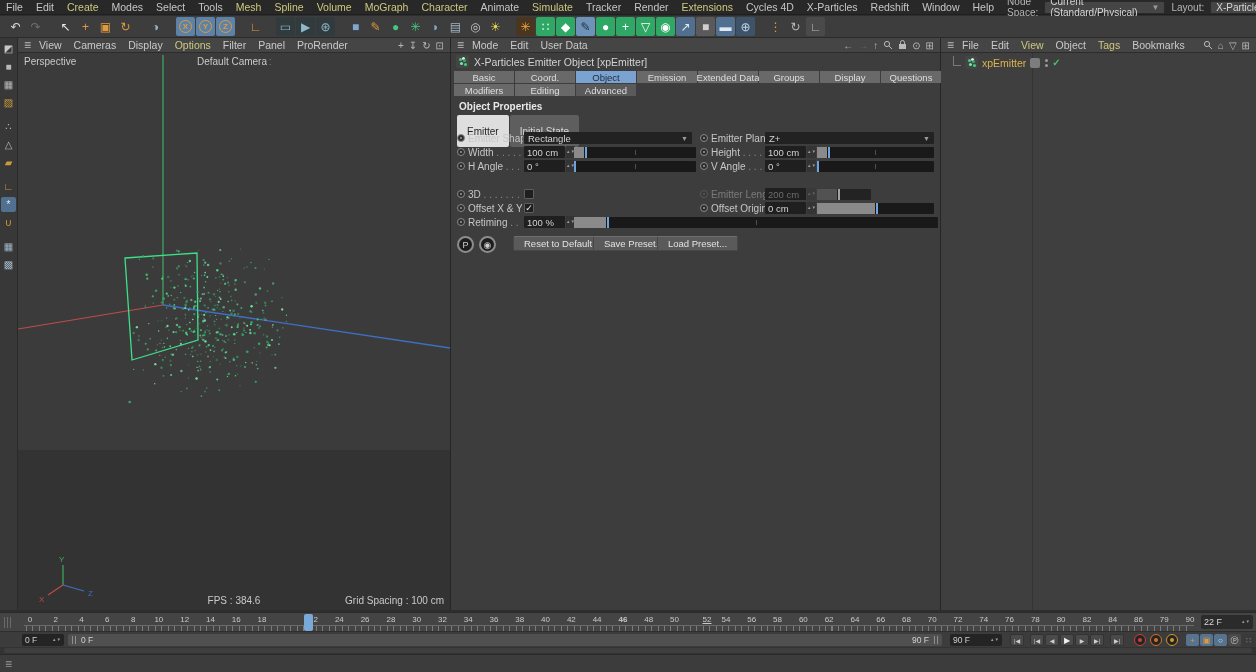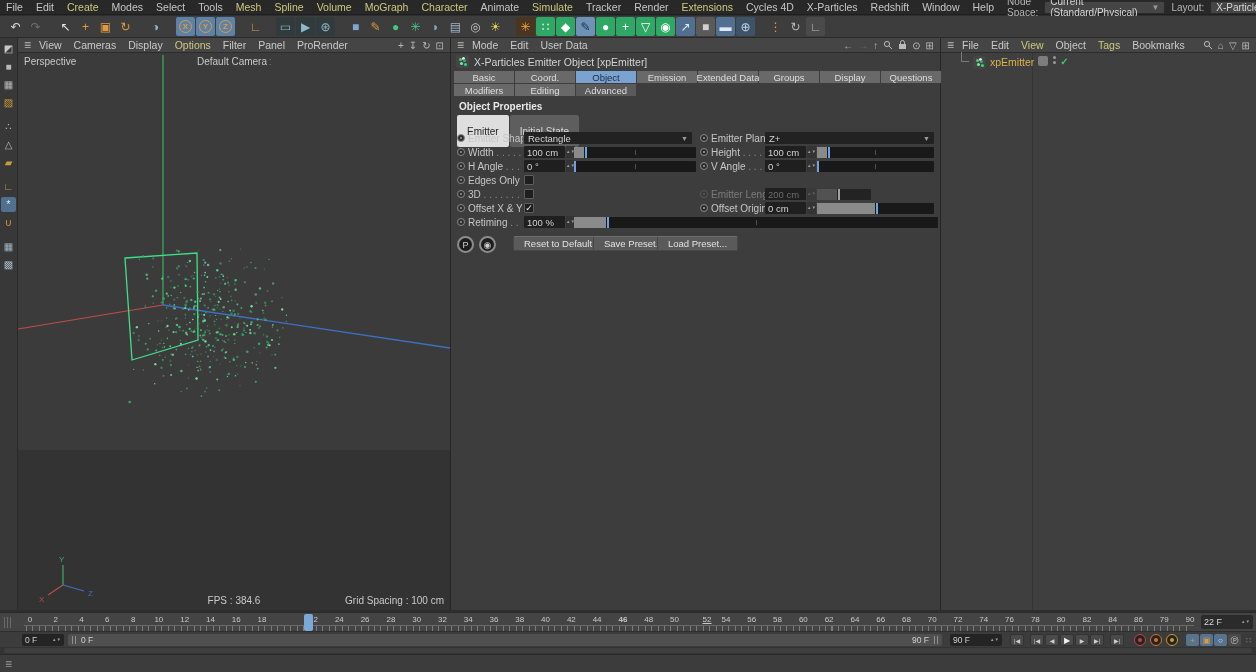--- a/index.html
+++ b/index.html
@@ -95,21 +95,21 @@
     border-radius:1px;cursor:pointer;color:#f0f0f0;font-size:9px;line-height:9px;text-align:center}
   .cb.on::after{content:"✓"}
   .roundbtn{position:absolute;width:17px;height:17px;border-radius:50%;background:#1d1d1d;border:2px solid #8d8d8d;
     color:#cfcfcf;font-size:9px;display:flex;align-items:center;justify-content:center;cursor:pointer}
   .pbtn{position:absolute;height:15px;background:#5a5a5a;border:1px solid #474747;border-top-color:#6e6e6e;
     border-radius:2px;color:#e2e2e2;font-size:9.5px;padding:0 10px;display:flex;align-items:center;cursor:pointer}
 
   
   #om{position:absolute;left:941px;top:38px;width:315px;height:572px;background:#3f3f3f}
   #om-divider{position:absolute;left:91px;top:15px;bottom:0;width:1px;background:#343434}
-  #om-item{position:absolute;left:20px;top:18px;display:flex;gap:4px;cursor:pointer}
+  #om-item{position:absolute;left:12px;top:18px;display:flex;align-items:center;gap:4px;cursor:pointer}
   .treeL{width:8px;height:10px;border-left:1px solid #7a7a7a;border-bottom:1px solid #7a7a7a;margin-top:-4px}
   #om-item .oname{font-size:10.5px;color:#ddb44c}
   .vtoggle{width:10px;height:10px;background:#7d7d7d;border-radius:2px;cursor:pointer}
   .vdots{display:flex;flex-direction:column;gap:2px;margin-left:1px}
   .vdots i{width:3px;height:3px;border-radius:50%;background:#9a9a9a}
   .ocheck{color:#3fc76f;font-size:10px;font-weight:bold;cursor:pointer}
 
   
   #ruler{position:absolute;left:0;top:612px;width:1256px;height:19px;background:#444;border-top:1px solid #2a2a2a}
   #ruler-labels span{position:absolute;top:2px;transform:translateX(-50%);font-size:8px;color:#c9c9c9}
@@ -837,25 +837,20 @@
       <div class="fld" style="left:314px">
           <span class="val">0 °</span>
           <span class="spin">▲▼</span>
         </div>
       <div class="track" style="left:366px;width:117px">
         <span class="btick" style="left:0"></span>
           <span class="mtick" style="left:58px"></span>
       </div>
     </div>
 
-    <div class="arow" style="top:136px">
-      <span class="adot" style="left:6px"></span>
-      <span class="albl dots" style="left:17px;width:54px">Edges Only</span>
-      <span class="cb" style="left:73px"></span>
-    </div>
 
     <div class="arow" style="top:150px">
       <span class="adot" style="left:6px"></span>
       <span class="albl dots" style="left:17px;width:54px">3D</span>
       <span class="cb" style="left:73px"></span>
       <span class="adot dim" style="left:249px"></span>
       <span class="albl dim" style="left:260px;width:54px">Emitter Length</span>
       <div class="fld" style="left:314px">
           <span class="val dim">200 cm</span>
           <span class="spin" style="opacity:.4">▲▼</span>

